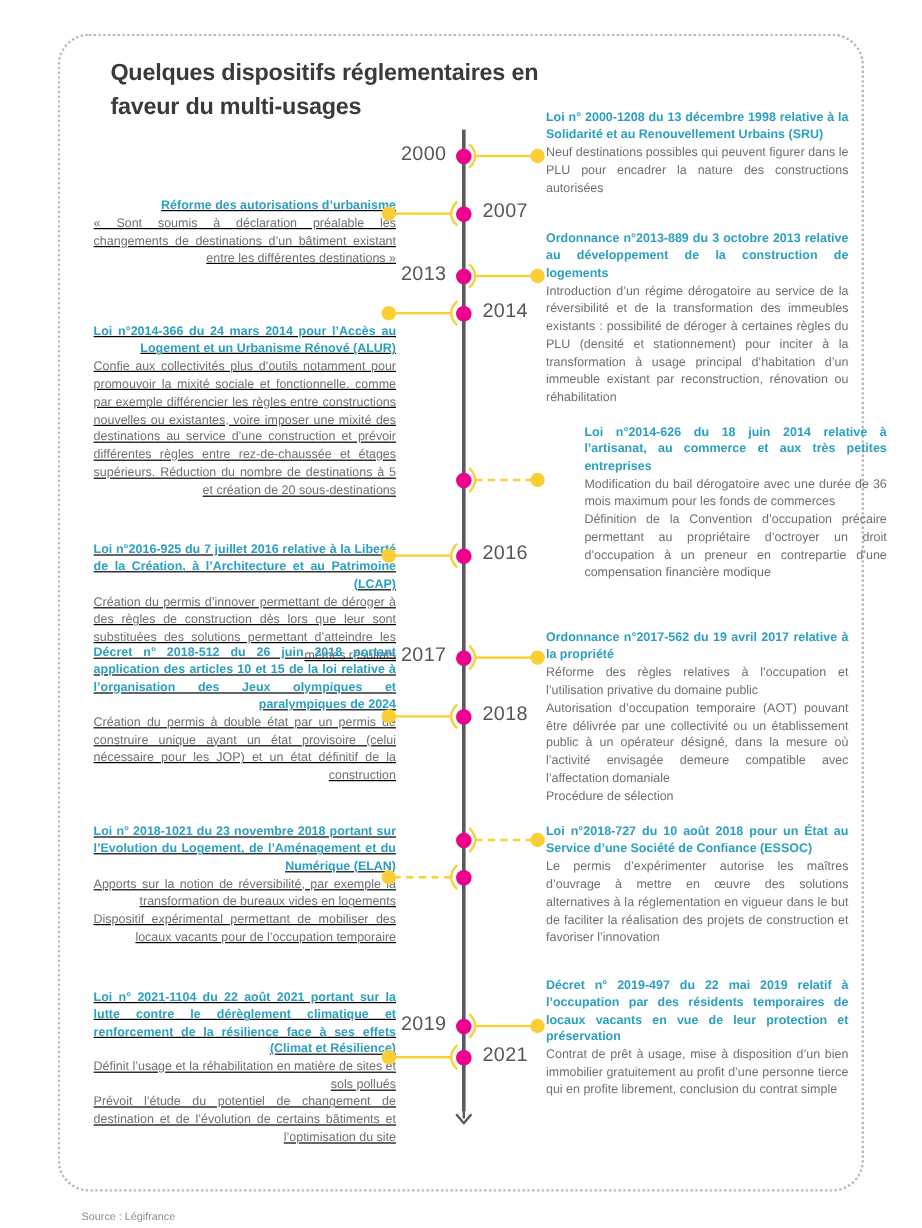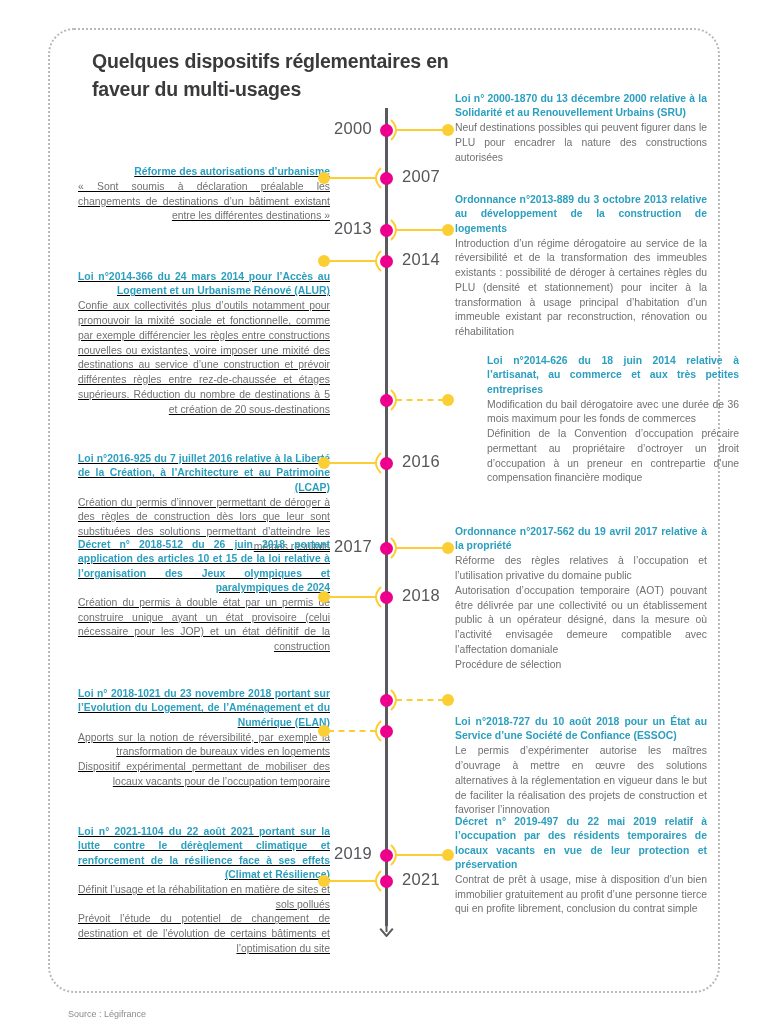--- a/index.html
+++ b/index.html
@@ -267,21 +267,21 @@
         <svg width="13" height="22" viewBox="0 0 13 22">
           <path d="M12 1 Q2 11 12 21" fill="none" stroke="#FBCF33" stroke-width="2"></path>
         </svg>
       </div>
       <div class="conn" style="top: 881px; width: 48px; left: 328px;"></div>
       <div class="dot-yellow" style="top: 881px; left: 318px;"></div>
       <div class="year right" style="top: 881px; left: 402px; width: 92px;">2021</div>
     </div>
   <div id="blocks-layer">
       <div class="block right" style="top: 92px;">
-        <p class="blk-head just">Loi n° 2000-1870 du 13 décembre 2000 relative à la Solidarité et au Renouvellement Urbains (SRU)</p>
+        <p class="blk-head just">Loi n° 2000-1208 du 13 décembre 1998 relative à la Solidarité et au Renouvellement Urbains (SRU)</p>
         <p class="blk-body">Neuf destinations possibles qui peuvent figurer dans le PLU pour encadrer la nature des constructions autorisées</p>
       </div>
       <div class="block left" style="top: 165px;">
         <p class="blk-head just">Réforme des autorisations d’urbanisme</p>
         <p class="blk-body">« Sont soumis à déclaration préalable les changements de destinations d’un bâtiment existant entre les différentes destinations »</p>
       </div>
       <div class="block right" style="top: 193px;">
         <p class="blk-head just">Ordonnance n°2013-889 du 3 octobre 2013 relative au développement de la construction de logements</p>
         <p class="blk-body">Introduction d’un régime dérogatoire au service de la réversibilité et de la transformation des immeubles existants : possibilité de déroger à certaines règles du PLU (densité et stationnement) pour inciter à la transformation à usage principal d’habitation d’un immeuble existant par reconstruction, rénovation ou réhabilitation</p>
       </div>
@@ -301,21 +301,21 @@
       <div class="block right" style="top: 525px;">
         <p class="blk-head just">Ordonnance n°2017-562 du 19 avril 2017 relative à la propriété</p>
         <p class="blk-body">Réforme des règles relatives à l’occupation et l’utilisation privative du domaine public</p>
         <p class="blk-body">Autorisation d’occupation temporaire (AOT) pouvant être délivrée par une collectivité ou un établissement public à un opérateur désigné, dans la mesure où l’activité envisagée demeure compatible avec l’affectation domaniale</p>
         <p class="blk-body">Procédure de sélection</p>
       </div>
       <div class="block left" style="top: 538px;">
         <p class="blk-head just">Décret n° 2018-512 du 26 juin 2018 portant application des articles 10 et 15 de la loi relative à l’organisation des Jeux olympiques et paralympiques de 2024</p>
         <p class="blk-body">Création du permis à double état par un permis de construire unique ayant un état provisoire (celui nécessaire pour les JOP) et un état définitif de la construction</p>
       </div>
-      <div class="block right" style="top: 687px; margin-top: 28px;">
+      <div class="block right" style="top: 687px;">
         <p class="blk-head just">Loi n°2018-727 du 10 août 2018 pour un État au Service d’une Société de Confiance (ESSOC)</p>
         <p class="blk-body">Le permis d’expérimenter autorise les maîtres d’ouvrage à mettre en œuvre des solutions alternatives à la réglementation en vigueur dans le but de faciliter la réalisation des projets de construction et favoriser l’innovation</p>
       </div>
       <div class="block left" style="top: 687px;">
         <p class="blk-head just">Loi n° 2018-1021 du 23 novembre 2018 portant sur l’Evolution du Logement, de l’Aménagement et du Numérique (ELAN)</p>
         <p class="blk-body">Apports sur la notion de réversibilité, par exemple la transformation de bureaux vides en logements</p>
         <p class="blk-body">Dispositif expérimental permettant de mobiliser des locaux vacants pour de l’occupation temporaire</p>
       </div>
       <div class="block right" style="top: 815px;">
         <p class="blk-head just">Décret n° 2019-497 du 22 mai 2019 relatif à l’occupation par des résidents temporaires de locaux vacants en vue de leur protection et préservation</p>

